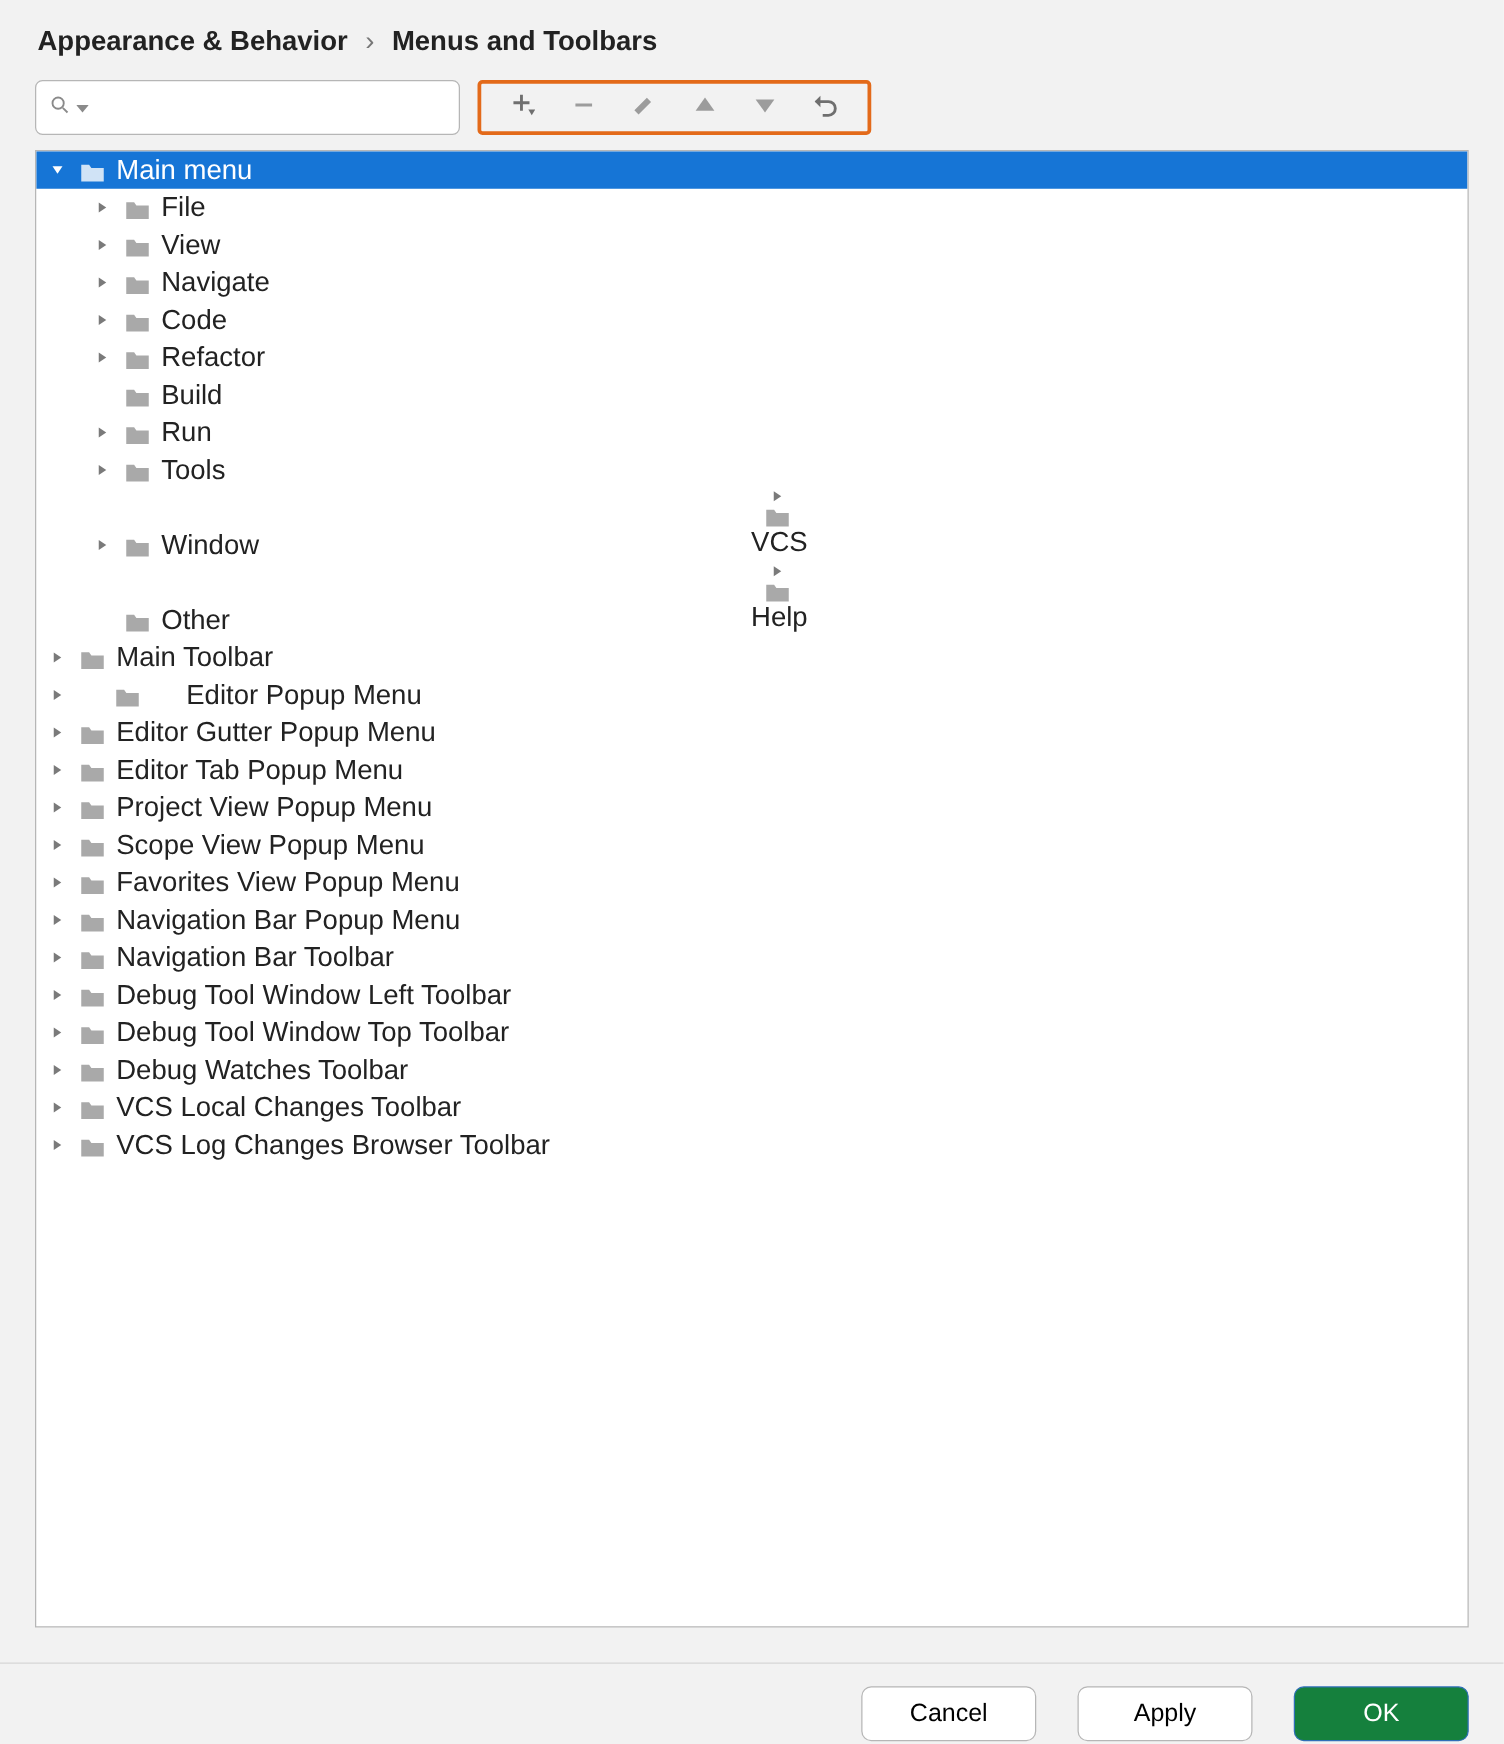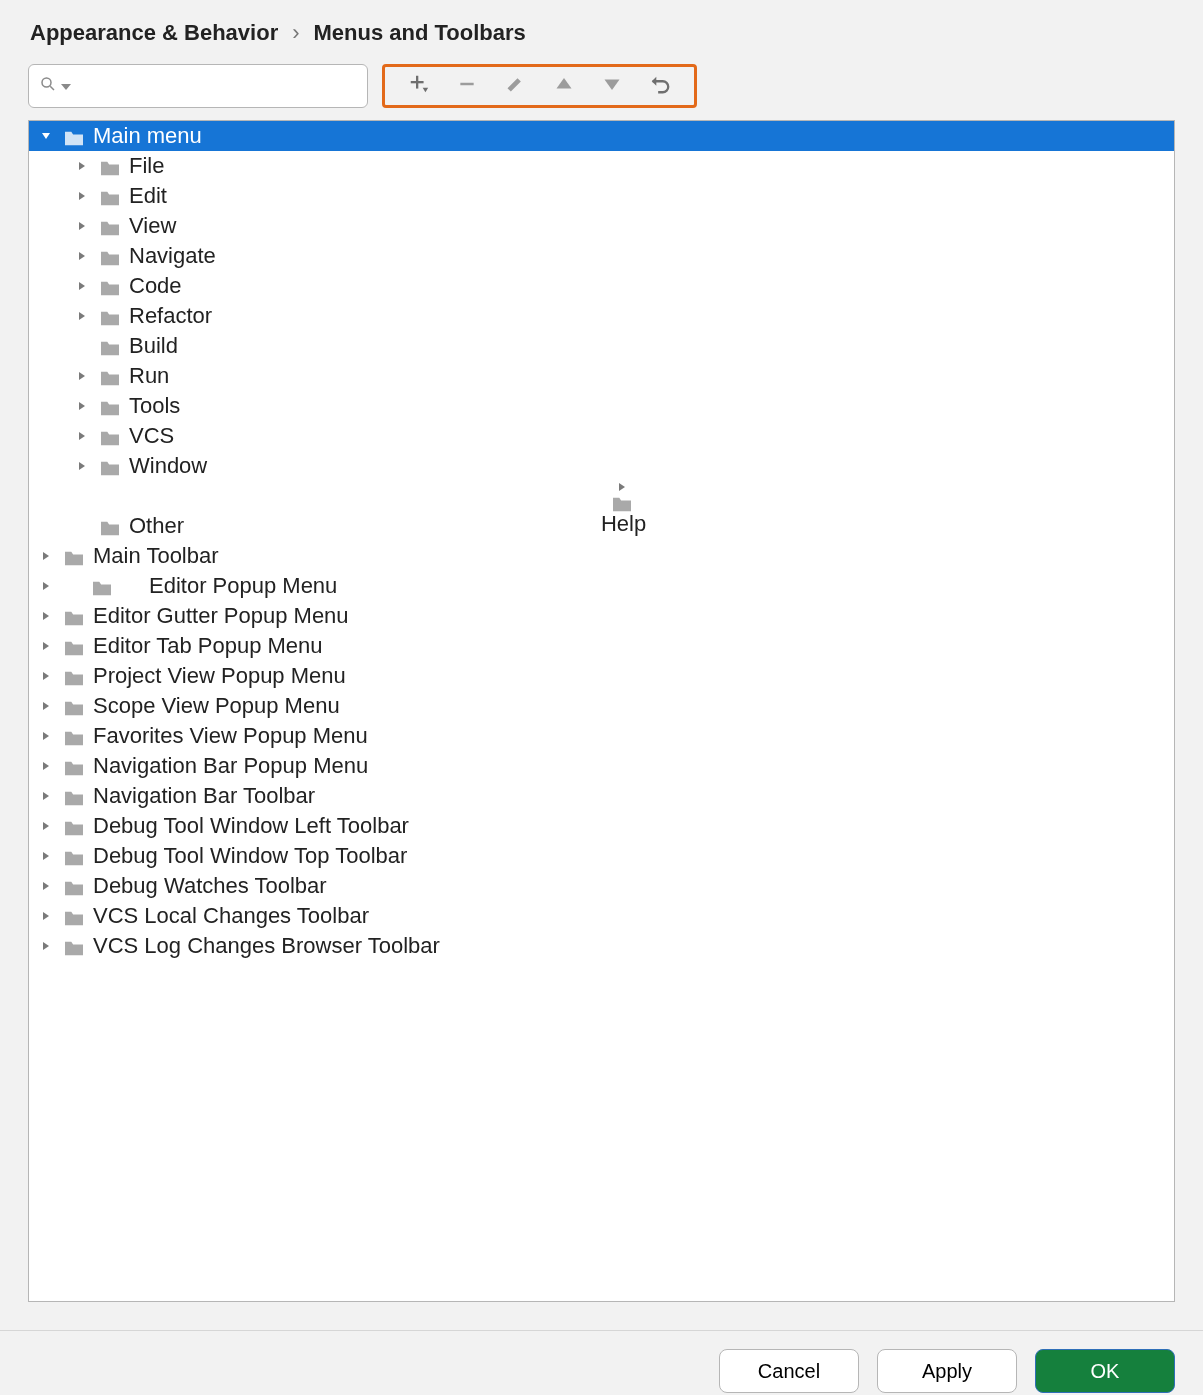--- a/index.html
+++ b/index.html
@@ -93,21 +93,21 @@
     margin: 0 8px 0 4px;
     display: inline-block;
   }
   .label {}
   .footer {
     border-top: 1px solid #d6d6d6;
     margin: 28px -28px 0 -28px;
     padding: 18px 28px 0 28px;
     display: flex;
     justify-content: flex-end;
-    gap: 18px;
+    gap: 33px;
   }
   .btn {
     min-width: 140px;
     height: 44px;
     border-radius: 8px;
     border: 1px solid #b6b6b6;
     background: #fff;
     font-size: 20px;
     cursor: pointer;
     display: flex; align-items: center; justify-content: center;
@@ -219,31 +219,20 @@
       </div>
       <div class="tree-row" style="padding-left: 44px;">
         <span class="twisty">
           <svg width="12" height="12" viewBox="0 0 12 12">
             <polygon points="3,2 9,6 3,10" fill="#7a7a7a"></polygon>
           </svg>
         </span>
         <span class="folder-icon"><svg width="22" height="18" viewBox="0 0 24 20">
             <path d="M2 3 h7 l2 3 h11 v12 h-20 z" fill="#a9a9a9"></path>
           </svg></span>
-        <span class="label">Edit</span>
-      </div>
-      <div class="tree-row" style="padding-left: 44px;">
-        <span class="twisty">
-          <svg width="12" height="12" viewBox="0 0 12 12">
-            <polygon points="3,2 9,6 3,10" fill="#7a7a7a"></polygon>
-          </svg>
-        </span>
-        <span class="folder-icon"><svg width="22" height="18" viewBox="0 0 24 20">
-            <path d="M2 3 h7 l2 3 h11 v12 h-20 z" fill="#a9a9a9"></path>
-          </svg></span>
         <span class="label">View</span>
       </div>
       <div class="tree-row" style="padding-left: 44px;">
         <span class="twisty">
           <svg width="12" height="12" viewBox="0 0 12 12">
             <polygon points="3,2 9,6 3,10" fill="#7a7a7a"></polygon>
           </svg>
         </span>
         <span class="folder-icon"><svg width="22" height="18" viewBox="0 0 24 20">
             <path d="M2 3 h7 l2 3 h11 v12 h-20 z" fill="#a9a9a9"></path>
@@ -298,21 +287,21 @@
         <span class="twisty">
           <svg width="12" height="12" viewBox="0 0 12 12">
             <polygon points="3,2 9,6 3,10" fill="#7a7a7a"></polygon>
           </svg>
         </span>
         <span class="folder-icon"><svg width="22" height="18" viewBox="0 0 24 20">
             <path d="M2 3 h7 l2 3 h11 v12 h-20 z" fill="#a9a9a9"></path>
           </svg></span>
         <span class="label">Tools</span>
       </div>
-      <div class="tree-row" style="padding-left: 44px;">
+      <div class="tree-row" style="padding-left: 44px; flex-direction: column;">
         <span class="twisty">
           <svg width="12" height="12" viewBox="0 0 12 12">
             <polygon points="3,2 9,6 3,10" fill="#7a7a7a"></polygon>
           </svg>
         </span>
         <span class="folder-icon"><svg width="22" height="18" viewBox="0 0 24 20">
             <path d="M2 3 h7 l2 3 h11 v12 h-20 z" fill="#a9a9a9"></path>
           </svg></span>
         <span class="label">VCS</span>
       </div>

